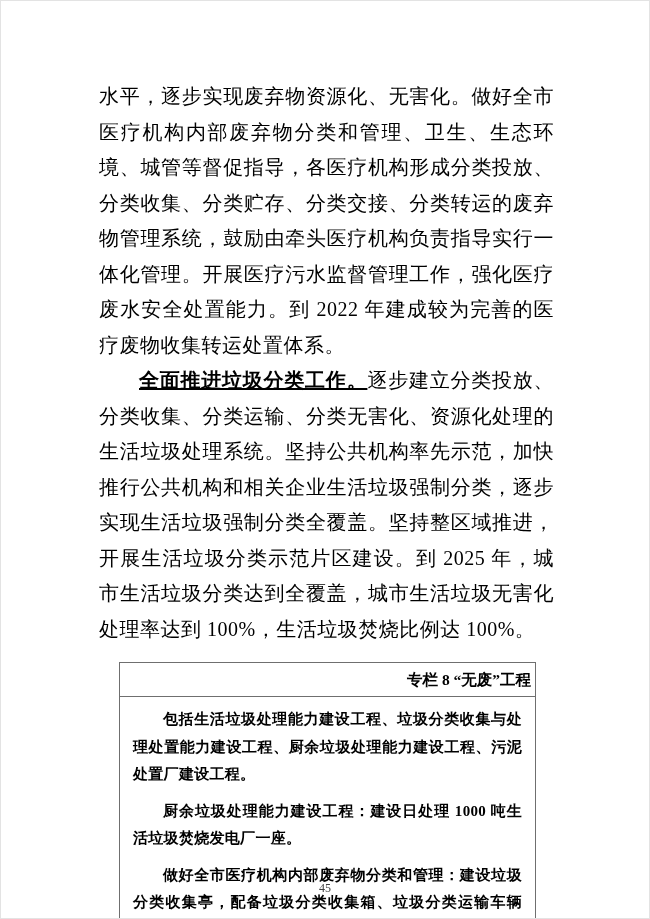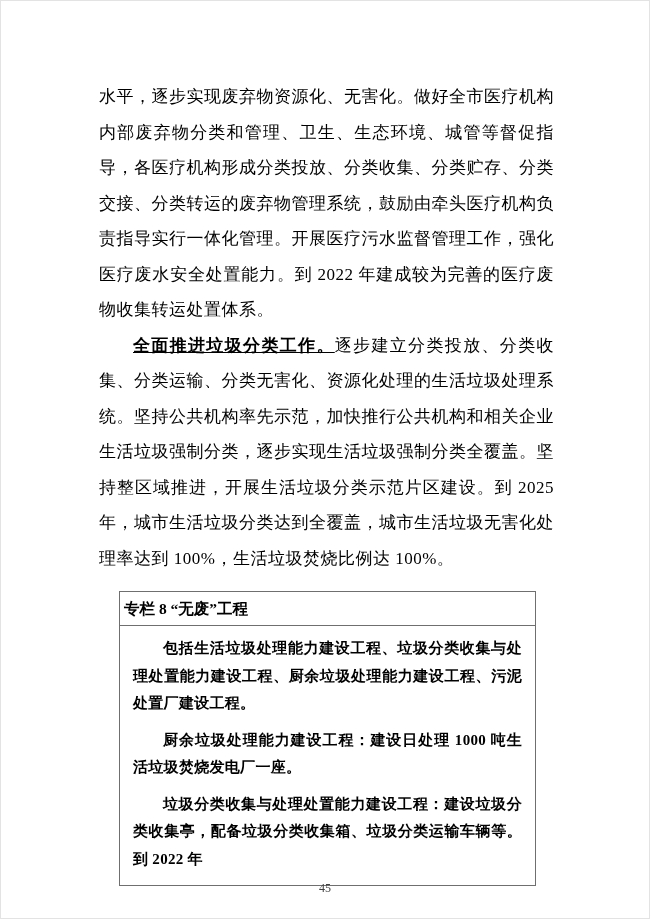--- a/index.html
+++ b/index.html
@@ -20,39 +20,39 @@
     overflow: hidden;
   }
   .content {
     position: absolute;
     left: 98px;
     top: 78px;
     width: 455px;
   }
   .para {
     margin: 0;
-    font-size: 17px;
+    font-size: 20px;
     line-height: 35.5px;
     text-align: justify;
     letter-spacing: 0.5px;
   }
   .para.indent {
     text-indent: 2em;
   }
   .para b {
     font-weight: bold;
     text-decoration: underline;
   }
   .feature-box {
     margin: 15px 18px 0 20px;
     border: 1px solid #6f6f6f;
     box-sizing: border-box;
   }
   .feature-box .box-title {
-    text-align: left;
+    text-align: right;
     font-weight: bold;
     font-size: 15.5px;
     line-height: 22px;
     padding: 6px 4px 5px 4px;
     border-bottom: 1px solid #6f6f6f;
   }
   .feature-box .box-body {
     padding: 9px 13px 12px 13px;
   }
   .box-para {
@@ -94,21 +94,21 @@
     <div class="feature-box">
       <div class="box-title">专栏 8 “无废”工程</div>
       <div class="box-body">
         <p class="box-para">
           <span>包括生活垃圾处理能力建设工程、垃圾分类收集与处理处置能力建设工程、厨余垃圾处理能力建设工程、污泥处置厂建设工程。</span>
         </p>
         <p class="box-para">
           <b>厨余垃圾处理能力建设工程：</b><span>建设日处理 1000 吨生活垃圾焚烧发电厂一座。</span>
         </p>
         <p class="box-para">
-          <b>垃圾分类收集与处理处置能力建设工程：</b><span>建设垃圾分类收集亭，配备垃圾分类收集箱、垃圾分类运输车辆等。到 2022 年</span>
+          <b>做好全市医疗机构内部废弃物分类和管理：</b><span>建设垃圾分类收集亭，配备垃圾分类收集箱、垃圾分类运输车辆等。到 2022 年</span>
         </p>
       </div>
     </div>
 
   </div>
 
   <div class="page-number">45</div>
 </div>
 
 </body></html>

